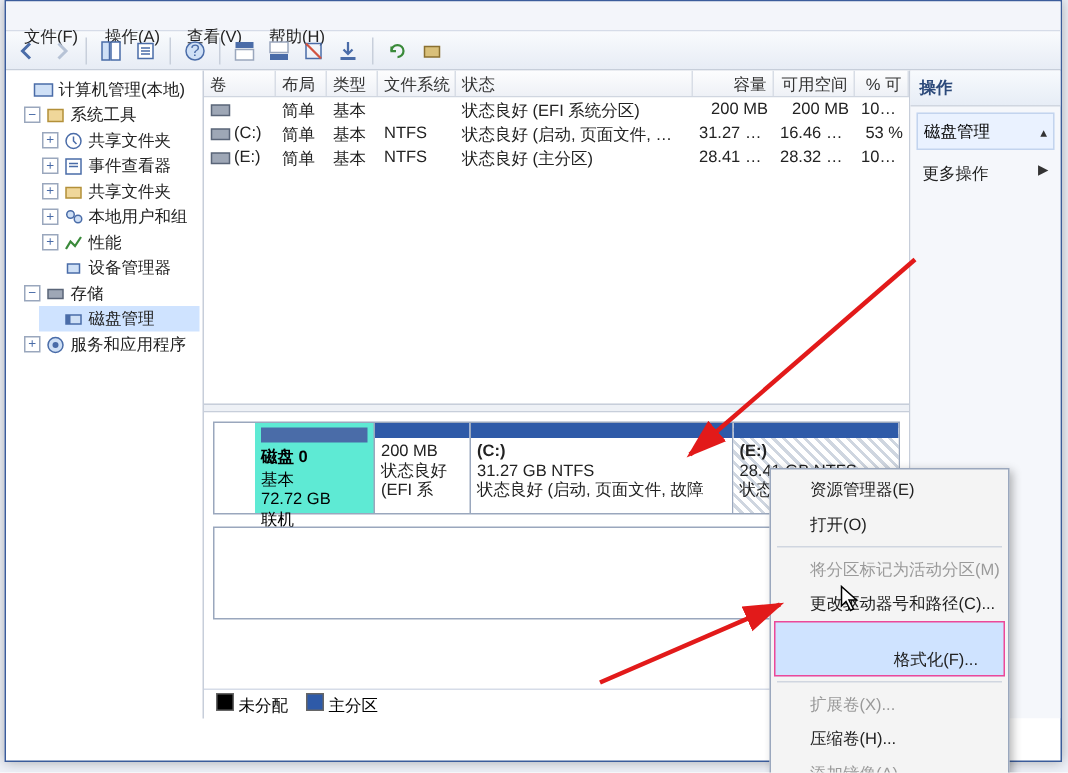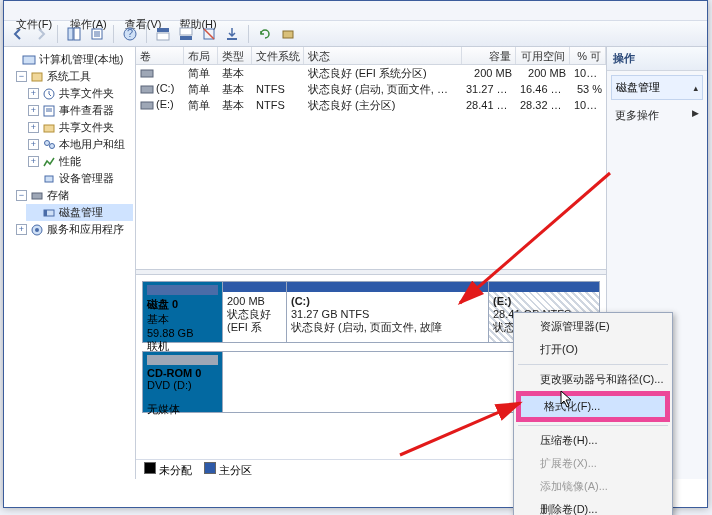--- a/index.html
+++ b/index.html
@@ -30,39 +30,39 @@
 .center{flex:1;display:flex;flex-direction:column;border-right:1px solid #c7ceda;}
 .listhdr{display:flex;background:linear-gradient(#fdfdfe,#eef1f6);border-bottom:1px solid #d0d6e0;height:18px;}
 .listhdr .col{border-right:1px solid #d8dde6;padding:2px 4px;color:#333;overflow:hidden;white-space:nowrap;}
 .listrows{background:#fff;height:120px;}
 .listrow{display:flex;height:16px;align-items:center;}
 .listrow .cell{padding:1px 4px;overflow:hidden;white-space:nowrap;text-overflow:ellipsis;color:#222;}
 .vicon{width:14px;height:14px;display:inline-block;vertical-align:middle;margin-right:2px;}
 .splith{height:6px;background:#eef1f6;border-top:1px solid #c7ceda;border-bottom:1px solid #c7ceda;cursor:row-resize;}
 .graphpane{flex:1;background:#fff;overflow:hidden;display:flex;flex-direction:column;}
 .diskrow{display:flex;border:1px solid #9aa7bd;margin:6px 6px 2px 6px;height:62px;}
-.diskrow .dhdr{width:80px;border-right:1px solid #9aa7bd;padding:3px 4px;background:#0369a1;}
+.diskrow .dhdr{width:80px;border-right:1px solid #9aa7bd;padding:3px 4px;background:#5eead4;margin-left:27px;}
 .diskrow .dhdr .bar{height:10px;background:#4a6ca8;margin-bottom:2px;}
 .diskrow.cd .dhdr .bar{background:#9ea7b6;}
 .partwrap{flex:1;display:flex;}
 .part{border-right:1px solid #9aa7bd;padding:3px 4px;position:relative;overflow:hidden;}
 .part .pbar{position:absolute;left:0;top:0;right:0;height:10px;background:#2e5aa8;}
 .part .ptext{position:relative;margin-top:10px;line-height:13px;color:#222;font-size:11px;}
 .part.hatched{background:repeating-linear-gradient(45deg,#fff,#fff 3px,#cfd6e0 3px,#cfd6e0 5px);}
 .legend{display:flex;gap:12px;align-items:center;padding:4px 8px;border-top:1px solid #d6dce8;height:20px;margin-top:auto;}
 .legend .sw{width:12px;height:12px;border:1px solid #666;margin-right:3px;display:inline-block;}
 .actions{width:114px;background:#f5f7fb;display:flex;flex-direction:column;}
 .actions .ahdr{background:linear-gradient(#f7fafd,#e7edf6);border-bottom:1px solid #d0d6e0;padding:4px 6px;color:#2c4a7a;font-weight:bold;}
 .actions .asec{background:#eaf2ff;border:1px solid #c3d4ee;margin:4px;padding:4px;display:flex;justify-content:space-between;align-items:center;}
 .actions .aitem{padding:4px 8px;display:flex;justify-content:space-between;color:#222;cursor:default;}
 .arrowR{font-size:9px;color:#333;}
 .ctxmenu{position:absolute;left:513px;top:312px;width:160px;background:#f4f4f4;border:1px solid #9aa7bd;box-shadow:2px 2px 6px rgba(0,0,0,.3);padding:2px;}
 .ctxmenu .citm{padding:4px 18px 4px 24px;color:#222;cursor:default;white-space:nowrap;}
 .ctxmenu .citm.dis{color:#9a9a9a;}
-.ctxmenu .citm.hov{background:#cfe3ff;border:5px solid #ec4899;padding:3px 17px 3px 23px;}
+.ctxmenu .citm.hov{background:#cfe3ff;border:1px solid #ec4899;padding:17px 17px 3px 23px;text-align:right;}
 .ctxmenu .csep{height:1px;background:#d0d6e0;margin:3px 2px;}
 .arrow{position:absolute;pointer-events:none;}
 .arrow svg{display:block;}
 .cursor{position:absolute;left:560px;top:390px;pointer-events:none;}
 </style>
 </head>
 <body>
 
 <div class="window">
 
@@ -281,21 +281,21 @@
         </div>
 
         <div class="splith"></div>
 
         <div class="graphpane">
           <div class="diskrow">
             <div class="dhdr">
               <div class="bar"></div>
               <div style="font-weight:bold">磁盘 0</div>
               <div>基本</div>
-              <div>59.88 GB</div>
+              <div>72.72 GB</div>
               <div>联机</div>
             </div>
             <div class="partwrap">
               <div class="part" style="width:64px">
                 <div class="pbar"></div>
                 <div class="ptext">
                   <div>200 MB</div>
                   <div>状态良好 (EFI 系</div>
                 </div>
               </div>
@@ -312,27 +312,20 @@
                 <div class="ptext">
                   <div style="font-weight:bold">(E:)</div>
                   <div>28.41 GB NTFS</div>
                   <div>状态良好 (主分区</div>
                 </div>
               </div>
             </div>
           </div>
 
           <div class="diskrow cd" style="height:62px">
-            <div class="dhdr">
-              <div class="bar"></div>
-              <div style="font-weight:bold">CD-ROM 0</div>
-              <div>DVD (D:)</div>
-              <div style="height:11px"></div>
-              <div>无媒体</div>
-            </div>
             <div class="partwrap"></div>
           </div>
 
           <div class="legend">
             <div><span class="sw" style="background:#000"></span><span>未分配</span></div>
             <div><span class="sw" style="background:#2e5aa8"></span><span>主分区</span></div>
           </div>
         </div>
       </div>
 
@@ -348,25 +341,26 @@
           </div>
       </div>
     </div>
   </div>
 </div>
 
 <div class="ctxmenu">
   <div class="citm">资源管理器(E)</div>
   <div class="citm">打开(O)</div>
   <div class="csep"></div>
+  <div class="citm dis">将分区标记为活动分区(M)</div>
   <div class="citm">更改驱动器号和路径(C)...</div>
   <div class="citm hov">格式化(F)...</div>
   <div class="csep"></div>
+  <div class="citm dis">扩展卷(X)...</div>
   <div class="citm">压缩卷(H)...</div>
-  <div class="citm dis">扩展卷(X)...</div>
   <div class="citm dis">添加镜像(A)...</div>
   <div class="citm">删除卷(D)...</div>
 
 </div>
 
 <div class="arrow" style="left:440px;top:168px">
 <svg width="180" height="150">
       <defs>
         <marker id="ah1" markerWidth="10" markerHeight="10" refX="8" refY="3" orient="auto">
           <path d="M0,0 L0,6 L9,3 z" fill="#e21a1a"></path>

